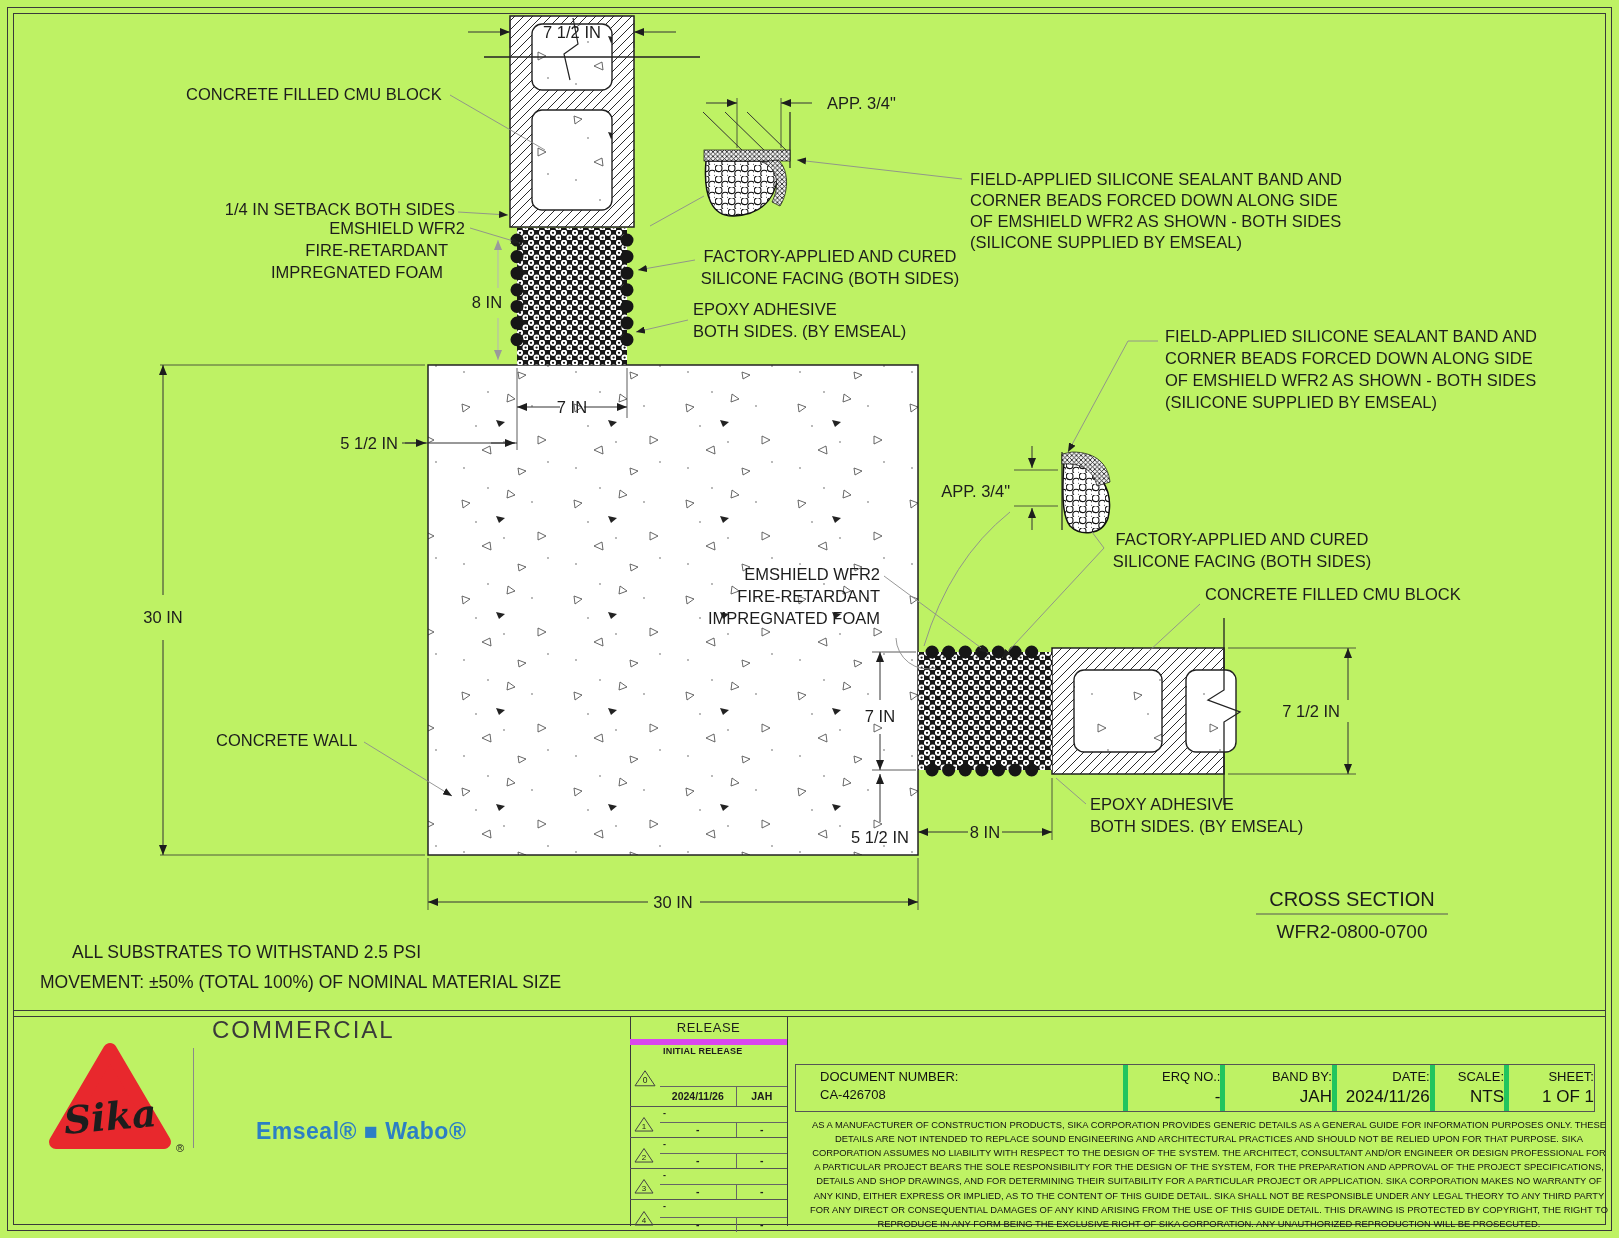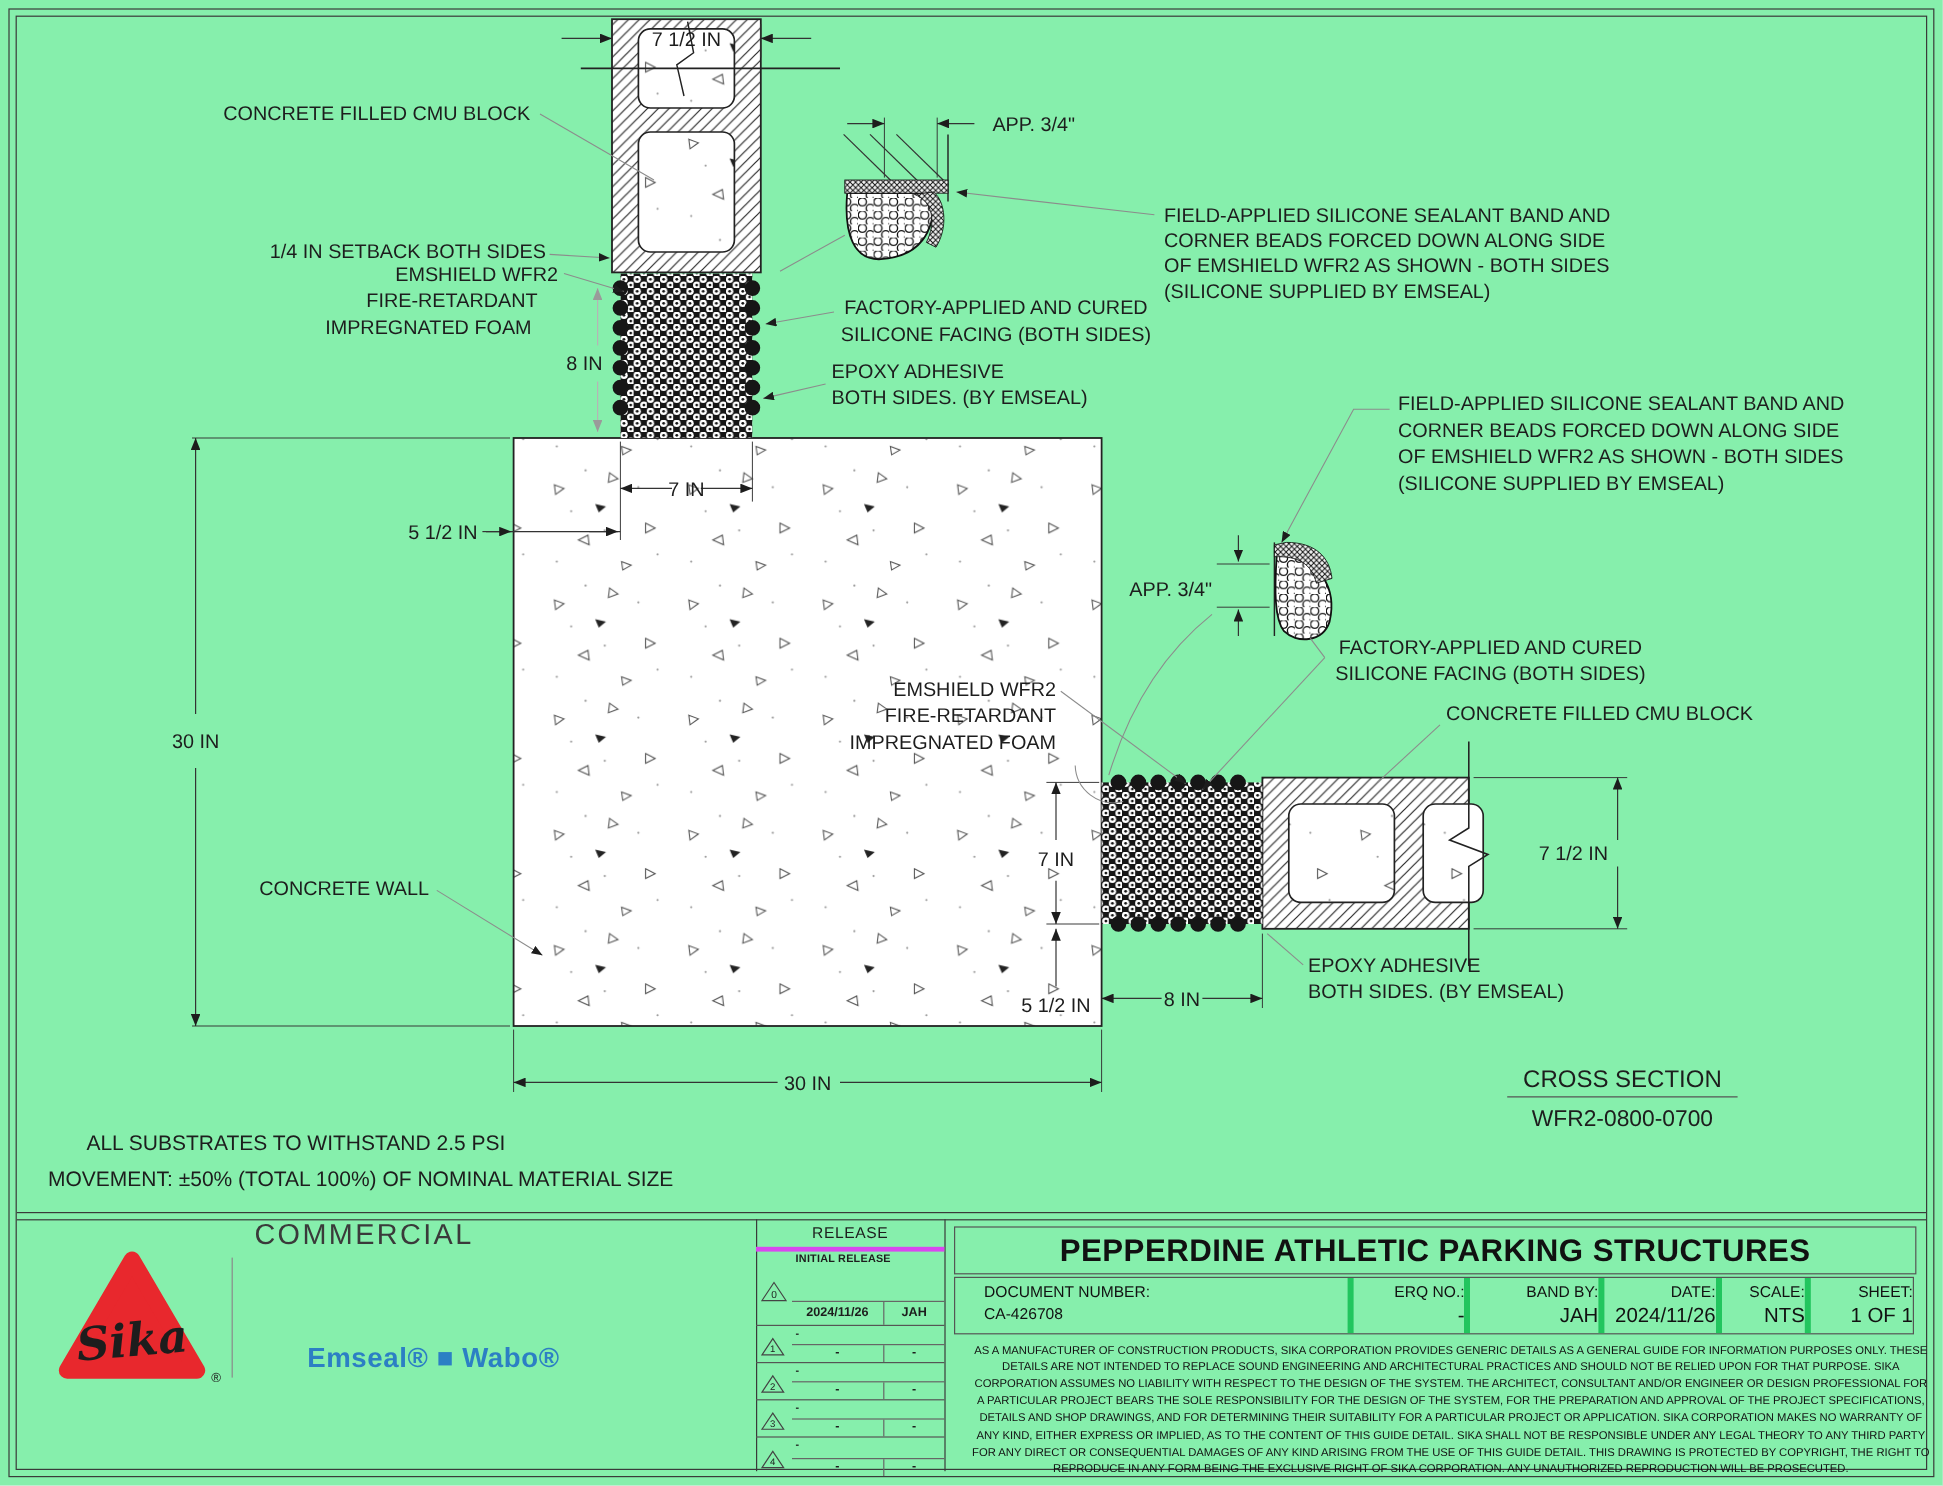--- a/index.html
+++ b/index.html
@@ -1,28 +1,28 @@
 <!DOCTYPE html>
 <html><head>
 <meta charset="utf-8">
 <style>
   html,body{margin:0;padding:0;background:#e9e9e9;}
-  .page{position:relative;width:1619px;height:1238px;background:#86efac;overflow:hidden;
+  .page{position:relative;width:1619px;height:1238px;background:#bef264;overflow:hidden;
         font-family:"Liberation Sans",sans-serif;color:#1d1d1d;}
   .abs{position:absolute;}
   .frame{position:absolute;border:1.2px solid #3a3a3a;pointer-events:none;}
   .frame.outer{left:7px;top:7px;right:7px;bottom:7px;}
   .frame.inner{left:13px;top:13px;right:13px;bottom:13px;}
   .hline{position:absolute;left:14px;width:1591px;border-top:1.2px solid #3a3a3a;}
   .vline{position:absolute;border-left:1.2px solid #3a3a3a;}
   svg{display:block;font-family:"Liberation Sans",sans-serif;}
   svg text{fill:#1d1d1d;}
   
   .rel{position:absolute;left:630px;top:1016px;width:157px;height:210px;font-family:"Liberation Sans",sans-serif;}
-  .rel .hdr{height:23px;border-bottom:4px solid #d946ef;text-align:center;font-size:13px;letter-spacing:.5px;line-height:23px;}
+  .rel .hdr{height:23px;border-bottom:6px solid #d946ef;text-align:center;font-size:13px;letter-spacing:.5px;line-height:23px;}
   .rel .row{position:relative;border-bottom:1px solid #555;}
   .rel .tri{position:absolute;left:3px;top:50%;transform:translateY(-38%);}
   .rel .desc{position:absolute;left:33px;top:1px;font-size:9px;font-weight:bold;letter-spacing:.2px;}
   .rel .sub{position:absolute;left:30px;right:0;bottom:0;display:flex;border-top:1px solid #666;}
   .rel .sub .c1{flex:1.5;border-right:1px solid #666;text-align:center;font-size:10.5px;font-weight:bold;}
   .rel .sub .c2{flex:1;text-align:center;font-size:10.5px;font-weight:bold;}
   
   .commercial{position:absolute;left:212px;top:1016px;font-size:24px;letter-spacing:2px;color:#3a3a3a;}
   .prodline{position:absolute;left:209px;top:1062px;font-size:38px;font-weight:bold;color:#161616;letter-spacing:0;}
   .subbrands{position:absolute;left:256px;top:1118px;font-size:23px;font-weight:bold;color:#2c7fc4;letter-spacing:.5px;}
@@ -344,21 +344,20 @@
           </svg>
         </span>
       <span class="desc">-</span>
       <span class="sub" style="height:14px;line-height:13px">
         <span class="c1">-</span>
         <span class="c2">-</span>
       </span>
     </div>
   </div>
 
-  <div class="tbox">PEPPERDINE ATHLETIC PARKING STRUCTURES</div>
 
   <div class="fields">
     <div class="fcol" style="width:318px">
       <div class="flab">DOCUMENT NUMBER:</div>
       <div class="fval">CA-426708</div>
     </div>
     <div class="fcol" style="width:100px">
       <div class="flab">ERQ NO.:</div>
       <div class="fval">-</div>
     </div>

